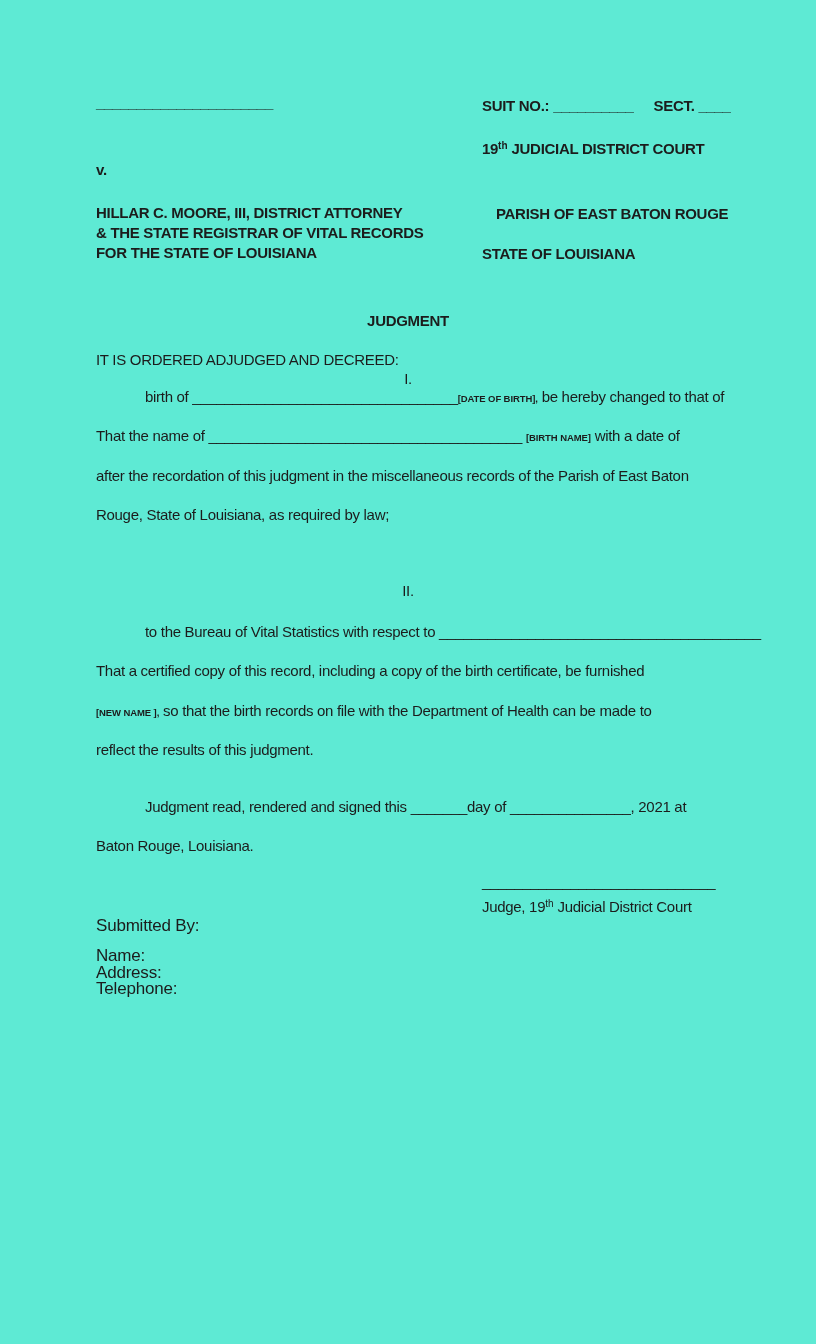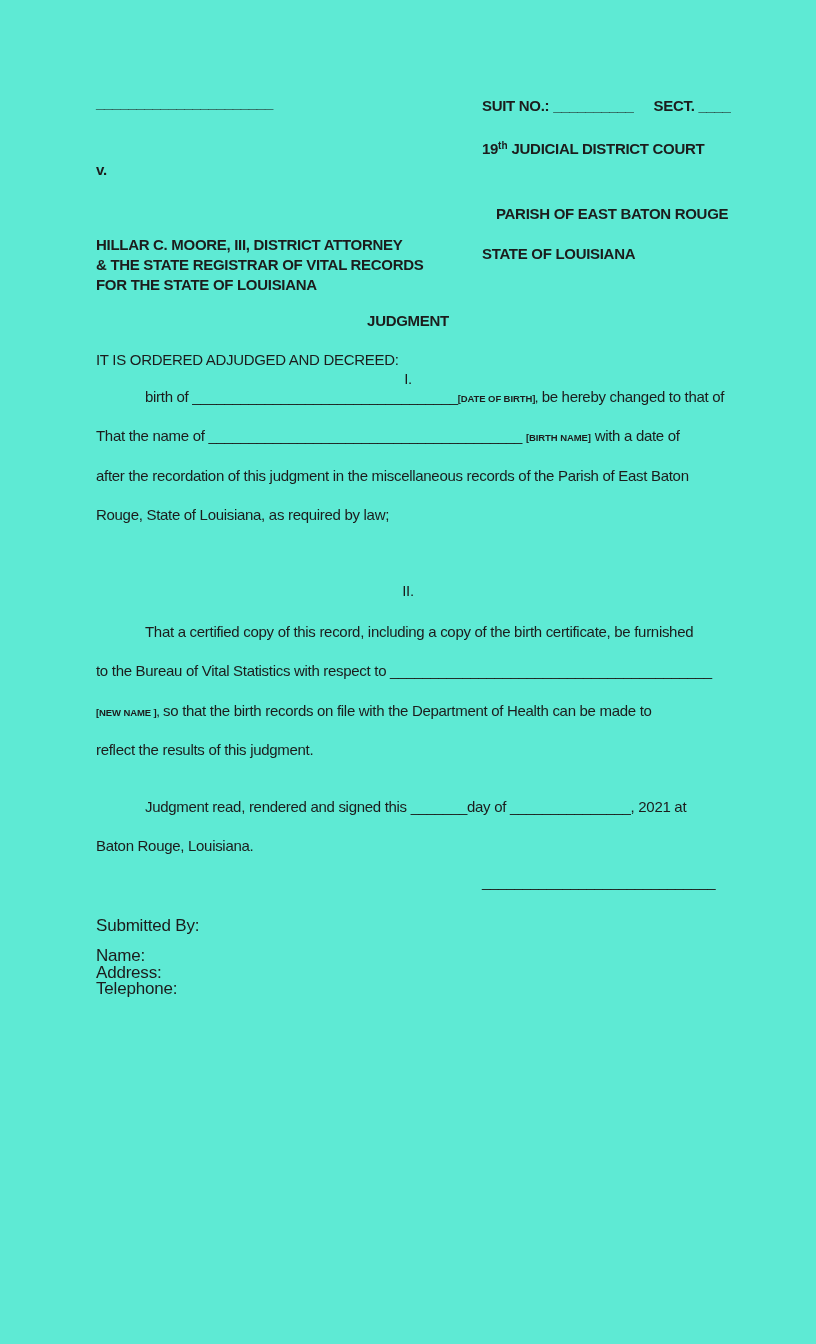--- a/index.html
+++ b/index.html
@@ -32,21 +32,21 @@
 </style>
 </head>
 <body>
 
 <div class="page">
 
   <div class="abs caption-line bold" style="left:96px; top:93px;">______________________</div>
 
   <div class="abs caption-line bold" style="left:96px; top:160px;">v.</div>
 
-  <div class="abs cap-list" style="left:96px; top:203px;margin-top:32px;">
+  <div class="abs cap-list" style="left:96px; top:203px;">
       <div class="list-line">HILLAR C. MOORE, III, DISTRICT ATTORNEY</div>
       <div class="list-line">&amp; THE STATE REGISTRAR OF VITAL RECORDS</div>
       <div class="list-line">FOR THE STATE OF LOUISIANA</div>
     </div>
 
   <div class="abs caption-line bold" style="left:482px; top:96px;">
     <span>SUIT NO.:</span>
     <span>__________</span>
     <span class="gap-left">SECT.</span>
     <span>____</span>
@@ -69,33 +69,36 @@
   <div class="abs para indent-first" style="left:96px; top:377px; width:660px;">
       <div class="line"><span class="run">birth of </span><span class="blank">_________________________________</span><span class="tag">[DATE OF BIRTH],</span><span class="run"> be hereby changed to that of</span></div>
       <div class="line"><span class="run">That the name of </span><span class="blank">_______________________________________</span><span class="run"> </span><span class="tag">[BIRTH NAME]</span><span class="run"> with a date of</span></div>
       <div class="line"><span class="run">after the recordation of this judgment in the miscellaneous records of the Parish of East Baton</span></div>
       <div class="line"><span class="run">Rouge, State of Louisiana, as required by law;</span></div>
     </div>
 
   <div class="abs center caption-line" style="top:581px;">II.</div>
 
   <div class="abs para indent-first" style="left:96px; top:612px; width:660px;">
+      <div class="line"><span class="run">to the Bureau of Vital Statistics with respect to </span><span class="blank">________________________________________</span></div>
       <div class="line"><span class="run">That a certified copy of this record, including a copy of the birth certificate, be furnished</span></div>
-      <div class="line"><span class="run">to the Bureau of Vital Statistics with respect to </span><span class="blank">________________________________________</span></div>
       <div class="line"><span class="tag">[NEW NAME ],</span><span class="run"> so that the birth records on file with the Department of Health can be made to</span></div>
       <div class="line"><span class="run">reflect the results of this judgment.</span></div>
     </div>
 
   <div class="abs para indent-first" style="left:96px; top:787px; width:660px;">
       <div class="line"><span class="run">Judgment read, rendered and signed this </span><span class="blank">_______</span><span class="run">day of </span><span class="blank">_______________</span><span class="run">, 2021 at</span></div>
       <div class="line"><span class="run">Baton Rouge, Louisiana.</span></div>
     </div>
 
   <div class="abs sig-blank" style="left:482px; top:872px;">_____________________________</div>
 
+  <div class="abs caption-line" style="left:482px; top:897px;">
+    <span>Judge, 19</span><span class="sup">th</span><span class="tight-left">Judicial District Court</span>
+  </div>
 
   <div class="abs small-block" style="left:96px; top:916px;">Submitted By:</div>
 
   <div class="abs small-block small-list" style="left:96px; top:948px;">
       <div class="list-line">Name:</div>
       <div class="list-line">Address:</div>
       <div class="list-line">Telephone:</div>
     </div>
 
 </div>

